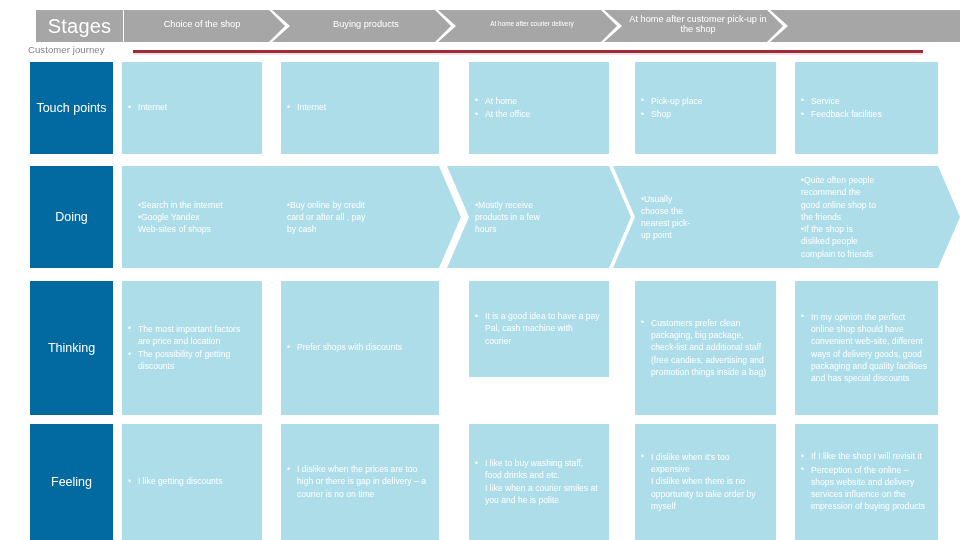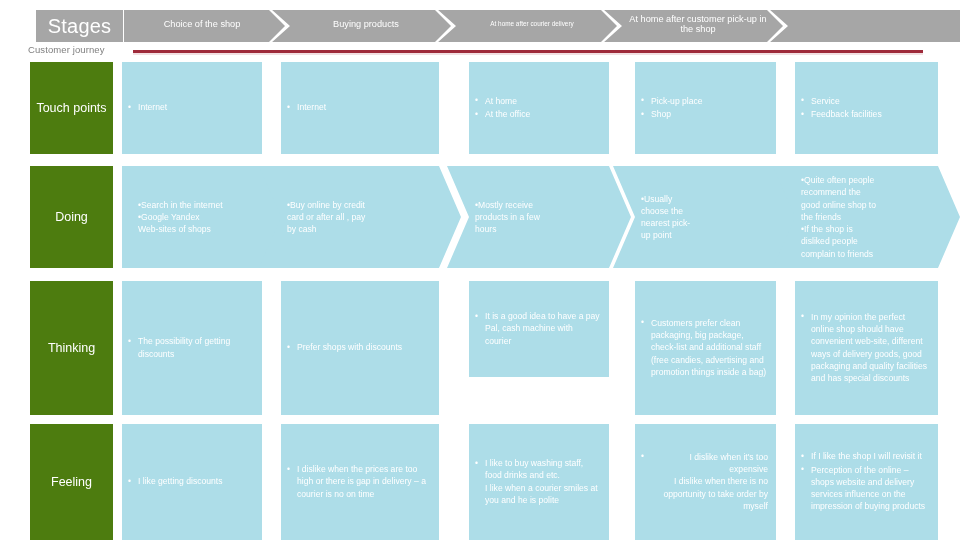--- a/index.html
+++ b/index.html
@@ -75,21 +75,21 @@
     width: 790px; height: 2px;
     background: #f2e0e2;
   }
 
   
   .row { position: absolute; left: 0; width: 960px; }
   .rowlabel {
     position: absolute;
     left: 30px;
     width: 83px;
-    background: #4d7c0f;
+    background: #0369a1;
     color: #ffffff;
     font-size: 12.5px;
     display: flex; align-items: center; justify-content: center;
     text-align: center;
     line-height: 1.18;
   }
   .cell {
     position: absolute;
     background: #addde8;
     color: #ffffff;
@@ -255,20 +255,21 @@
             <li>complain to friends</li>
           </ul>
         </div>
       </div>
     </div>
   <div class="row" id="row-thinking" style="top: 0px;">
       <div class="rowlabel" style="top: 281px; height: 134px;">Thinking</div>
       <div class="cell" style="top: 281px; left: 122px; height: 134px; width: 140px;">
         <div class="cell-inner">
           <ul class="bul">
+            <li>The most important factors are price and location</li>
             <li>The possibility of getting discounts</li>
           </ul>
         </div>
       </div>
       <div class="cell" style="top: 281px; left: 281px; height: 134px; width: 158px;">
         <div class="cell-inner">
           <ul class="bul">
             <li>Prefer shops with discounts</li>
           </ul>
         </div>
@@ -315,21 +316,21 @@
         <div class="cell-inner">
           <ul class="bul">
             <li style="white-space: pre-line;">I like to buy washing staff, food drinks and  etc.
 I like when a courier smiles at you and he is polite</li>
           </ul>
         </div>
       </div>
       <div class="cell" style="top: 424px; left: 635px; height: 116px; width: 141px;">
         <div class="cell-inner">
           <ul class="bul">
-            <li style="white-space: pre-line; text-align: right;">I dislike when it's too expensive
+            <li style="white-space: pre-line;">I dislike when it's too expensive
 I dislike when there is no opportunity to take order by myself</li>
           </ul>
         </div>
       </div>
       <div class="cell" style="top: 424px; left: 795px; height: 116px; width: 143px;">
         <div class="cell-inner">
           <ul class="bul">
             <li>If I like the shop I will revisit it</li>
             <li>Perception of the online –shops website and delivery services influence on the impression of buying products</li>
           </ul>

